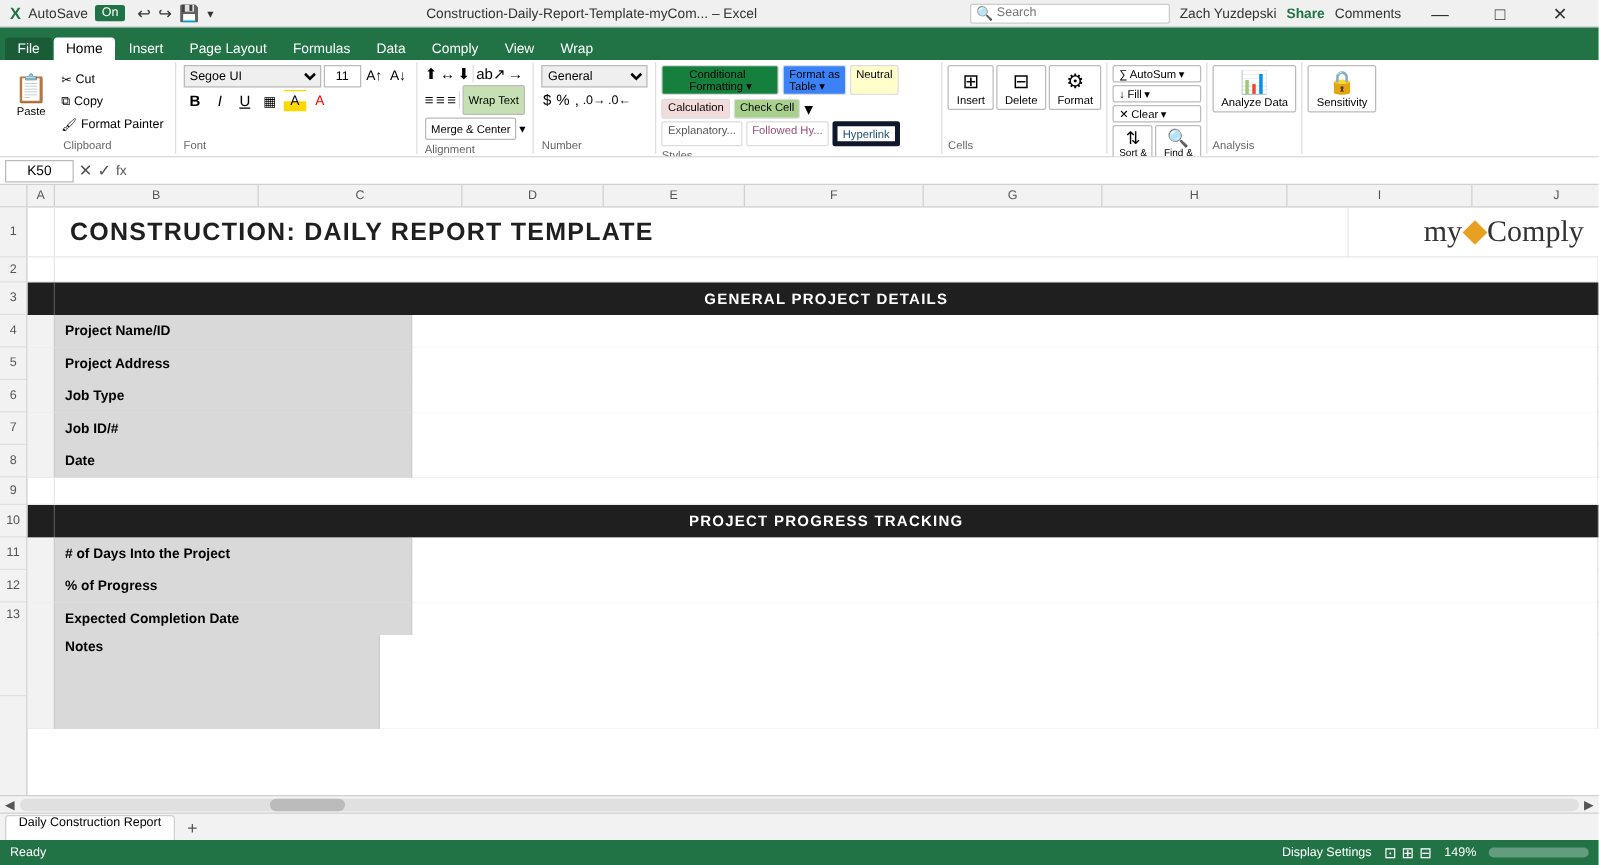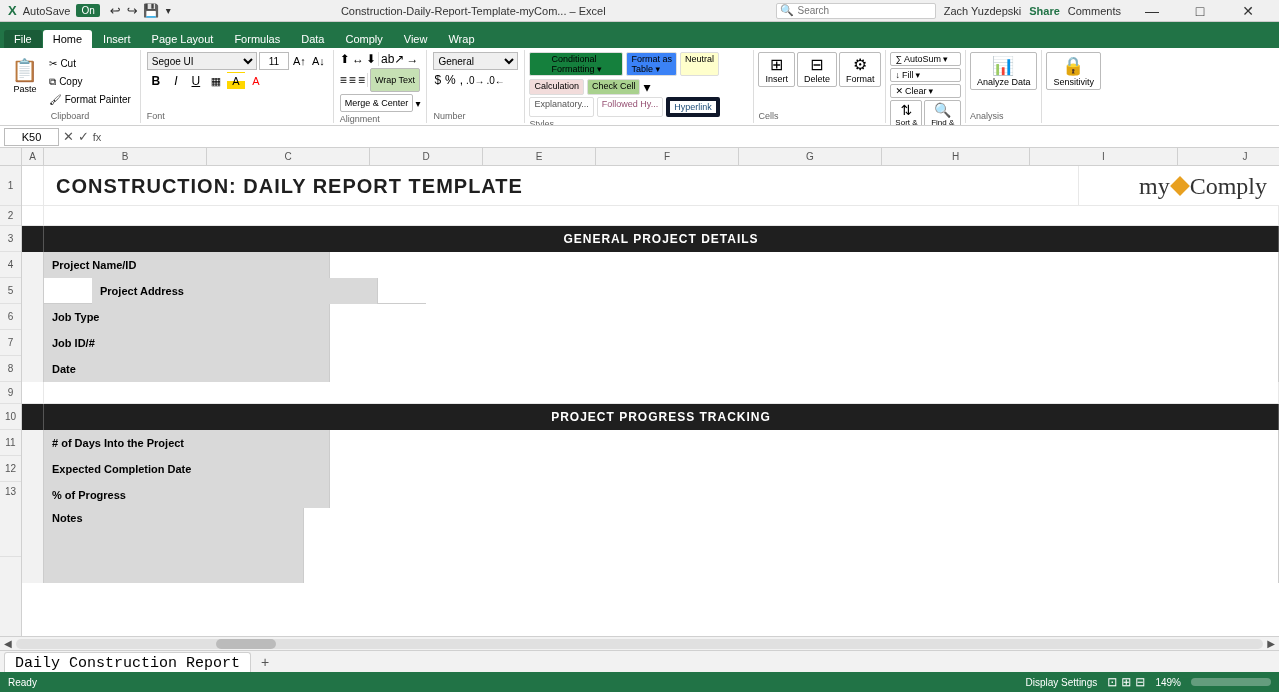--- a/index.html
+++ b/index.html
@@ -298,21 +298,21 @@
       <div style="display:flex;border-bottom:1px solid #ccc;flex-shrink:0;height:26px;">
         <div style="width:22px;border-right:1px solid #ccc;flex-shrink:0;height:26px;background:#f2f2f2;"></div>
         <div style="width:286px;background:#d9d9d9;border-right:1px solid #ccc;display:flex;align-items:center;padding:0 8px;height:26px;flex-shrink:0;">
           <span style="font-weight:bold;font-size:11px;">Project Name/ID</span>
         </div>
         <div style="flex:1;background:#fff;height:26px;padding:0 8px;display:flex;align-items:center;border-right:1px solid #ccc;">
           <span></span>
         </div>
       </div>
 
-      <div style="display:flex;border-bottom:1px solid #ccc;flex-shrink:0;height:26px;gap:48px;">
+      <div style="display:flex;border-bottom:1px solid #ccc;flex-shrink:0;height:26px;">
         <div style="width:22px;border-right:1px solid #ccc;flex-shrink:0;height:26px;background:#f2f2f2;"></div>
         <div style="width:286px;background:#d9d9d9;border-right:1px solid #ccc;display:flex;align-items:center;padding:0 8px;height:26px;flex-shrink:0;">
           <span style="font-weight:bold;font-size:11px;">Project Address</span>
         </div>
         <div style="flex:1;background:#fff;height:26px;padding:0 8px;display:flex;align-items:center;border-right:1px solid #ccc;">
           <span></span>
         </div>
       </div>
 
       <div style="display:flex;border-bottom:1px solid #ccc;flex-shrink:0;height:26px;">
@@ -363,31 +363,31 @@
           <span style="font-weight:bold;font-size:11px;"># of Days Into the Project</span>
         </div>
         <div style="flex:1;background:#fff;height:26px;padding:0 8px;display:flex;align-items:center;border-right:1px solid #ccc;">
           <span></span>
         </div>
       </div>
 
       <div style="display:flex;border-bottom:1px solid #ccc;flex-shrink:0;height:26px;">
         <div style="width:22px;border-right:1px solid #ccc;flex-shrink:0;height:26px;background:#f2f2f2;"></div>
         <div style="width:286px;background:#d9d9d9;border-right:1px solid #ccc;display:flex;align-items:center;padding:0 8px;height:26px;flex-shrink:0;">
+          <span style="font-weight:bold;font-size:11px;">% of Progress</span>
+        </div>
+        <div style="flex:1;background:#fff;height:26px;padding:0 8px;display:flex;align-items:center;border-right:1px solid #ccc;">
+          <span></span>
+        </div>
+      </div>
+
+      <div style="display:flex;border-bottom:1px solid #ccc;flex-shrink:0;height:26px;">
+        <div style="width:22px;border-right:1px solid #ccc;flex-shrink:0;height:26px;background:#f2f2f2;"></div>
+        <div style="width:286px;background:#d9d9d9;border-right:1px solid #ccc;display:flex;align-items:center;padding:0 8px;height:26px;flex-shrink:0;">
           <span style="font-weight:bold;font-size:11px;">Expected Completion Date</span>
-        </div>
-        <div style="flex:1;background:#fff;height:26px;padding:0 8px;display:flex;align-items:center;border-right:1px solid #ccc;">
-          <span></span>
-        </div>
-      </div>
-
-      <div style="display:flex;border-bottom:1px solid #ccc;flex-shrink:0;height:26px;">
-        <div style="width:22px;border-right:1px solid #ccc;flex-shrink:0;height:26px;background:#f2f2f2;"></div>
-        <div style="width:286px;background:#d9d9d9;border-right:1px solid #ccc;display:flex;align-items:center;padding:0 8px;height:26px;flex-shrink:0;">
-          <span style="font-weight:bold;font-size:11px;">% of Progress</span>
         </div>
         <div style="flex:1;background:#fff;height:26px;padding:0 8px;display:flex;align-items:center;border-right:1px solid #ccc;">
           <span></span>
         </div>
       </div>
 
       <div style="display:flex;border-bottom:1px solid #ccc;flex-shrink:0;height:75px;">
         <div style="width:22px;border-right:1px solid #ccc;flex-shrink:0;height:75px;background:#f2f2f2;"></div>
         <div style="width:260px;background:#d9d9d9;border-right:1px solid #ccc;display:flex;align-items:flex-start;padding:4px 8px;height:75px;flex-shrink:0;">
           <span style="font-weight:bold;font-size:11px;">Notes</span>
@@ -403,21 +403,21 @@
 
 <div style="height:14px;background:#f2f2f2;border-top:1px solid #d0d0d0;display:flex;align-items:center;padding:0 4px;">
   <div style="font-size:10px;cursor:pointer;color:#555;">◀</div>
   <div style="flex:1;height:10px;background:#e0e0e0;border-radius:5px;margin:0 4px;position:relative;">
     <div style="width:60px;height:10px;background:#bbb;border-radius:5px;margin-left:200px;"></div>
   </div>
   <div style="font-size:10px;cursor:pointer;color:#555;">▶</div>
 </div>
 
 <div style="height:22px;background:#f2f2f2;border-top:1px solid #d0d0d0;display:flex;align-items:flex-end;padding-left:4px;flex-shrink:0;">
-  <div style="height:20px;padding:0 10px;background:#fff;border:1px solid #d0d0d0;border-bottom:none;font-size:15px;cursor:pointer;display:flex;align-items:flex-end;border-radius:3px 3px 0 0;font-family:Liberation Mono, monospace;">
+  <div style="height:20px;padding:0 10px;background:#fff;border:1px solid #d0d0d0;border-bottom:none;font-size:10px;cursor:pointer;display:flex;align-items:flex-start;border-radius:3px 3px 0 0;">
     <span>Daily Construction Report</span>
   </div>
   <div style="width:20px;height:20px;display:flex;align-items:center;justify-content:center;cursor:pointer;font-size:14px;color:#555;margin-left:4px;">+</div>
 </div>
 
 <div style="height:20px;background:#217346;color:#fff;display:flex;align-items:center;justify-content:space-between;padding:0 8px;font-size:10px;flex-shrink:0;">
   <span>Ready</span>
   <div style="display:flex;align-items:center;gap:10px;">
     <span style="cursor:pointer;">Display Settings</span>
     <div style="display:flex;gap:4px;align-items:center;">

